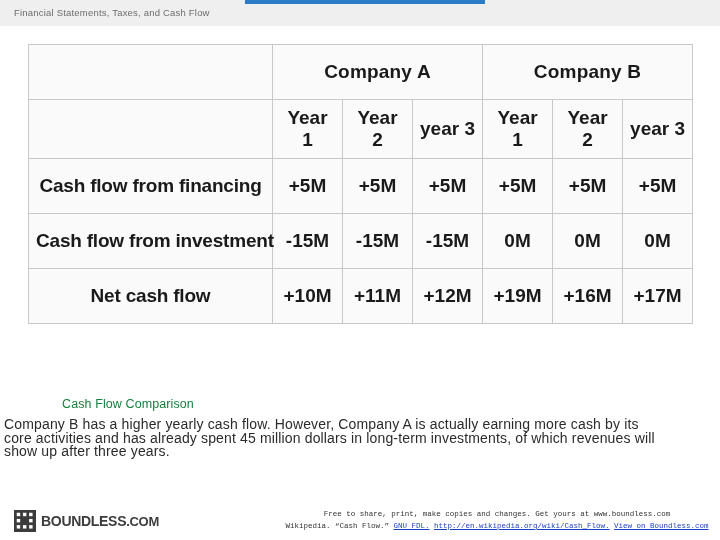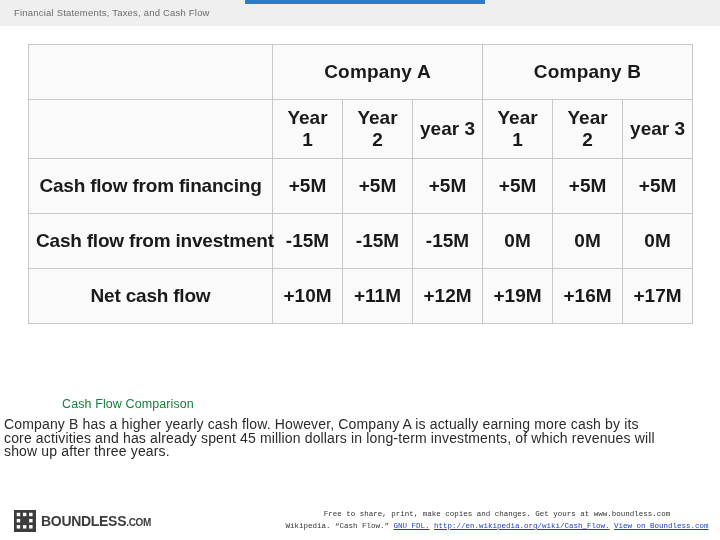--- a/index.html
+++ b/index.html
@@ -119,21 +119,21 @@
     width: 22px; height: 22px;
     display: block;
   }
   .logo-text {
     font-size: 14px;
     font-weight: bold;
     color: #3c3c3c;
     letter-spacing: -0.3px;
   }
   .logo-text .dotcom {
-    font-size: 10px;
+    font-size: 13px;
     font-weight: bold;
     color: #3c3c3c;
   }
 
   .footer-lines {
     position: absolute;
     right: 8px;
     bottom: 8px;
     width: 430px;
     text-align: center;

